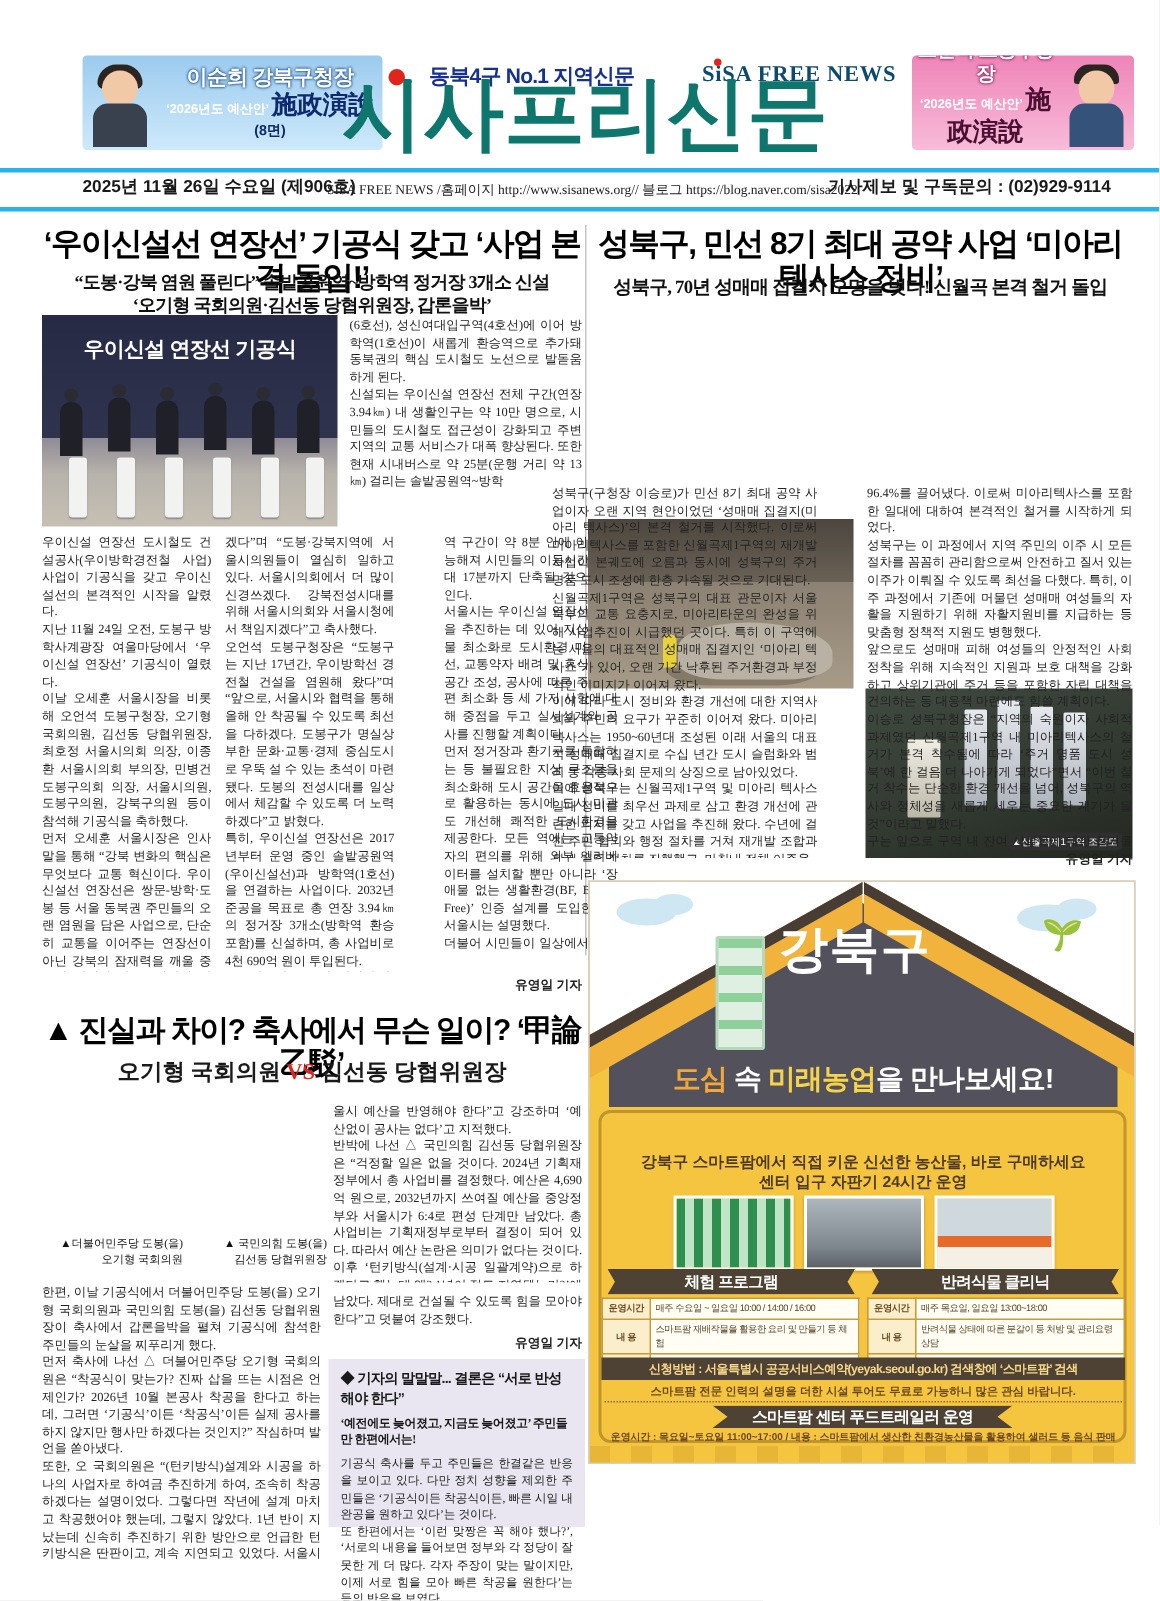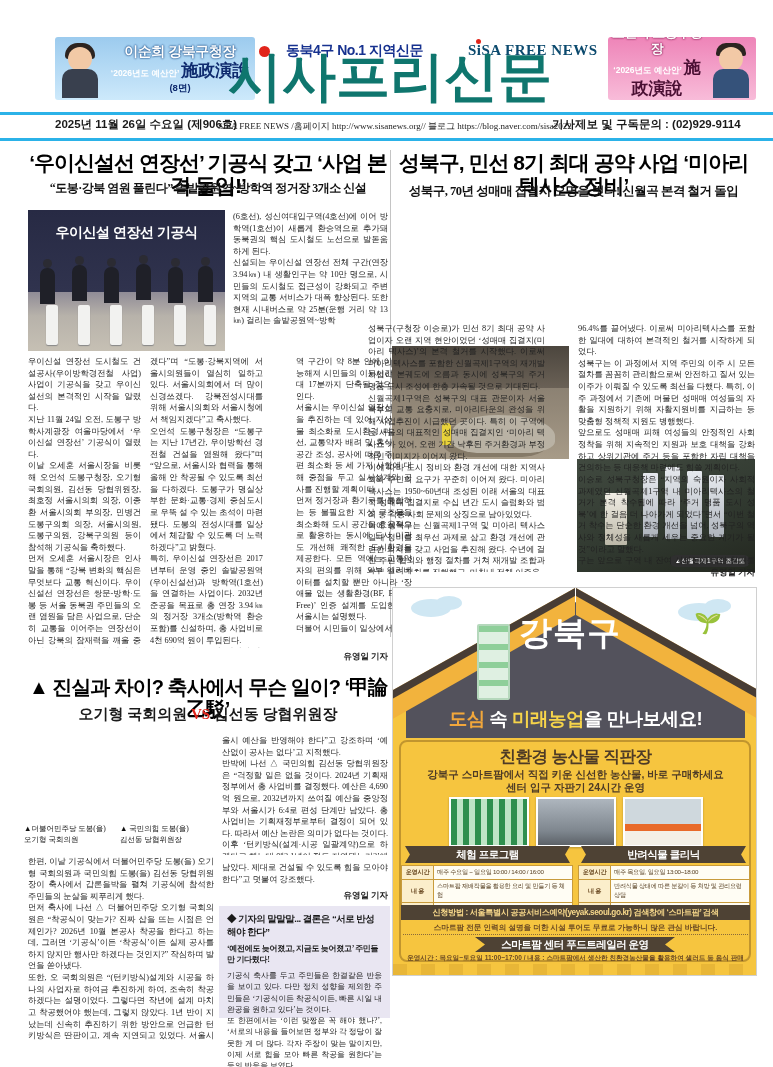--- a/index.html
+++ b/index.html
@@ -58,21 +58,21 @@
   .person::before { content:""; position:absolute; top:-9px; left:3px; width:9px; height:9px; border-radius:50%; background:#2b2b33; }
   .podium { position:absolute; bottom:6px; width:12px; height:40px; background:#f2f2f0; border-radius:2px; box-shadow:0 1px 1px #888; }
   .ph-demol { background:linear-gradient(180deg,#7d7468 0%,#938878 55%,#a79b88 100%); }
   .ph-demol .store { position:absolute; left:0; top:0; width:100%; height:42px; background:linear-gradient(180deg,#4c463e,#6a6156); }
   .ph-demol .rubble { position:absolute; left:34%; bottom:6px; width:58%; height:38px; background:#b9b2a4; border-radius:45% 55% 30% 30%; box-shadow:-8px 4px 0 #857a68; }
   .ph-demol .worker { position:absolute; left:28%; bottom:14px; width:9px; height:22px; background:#e8d23a; border-radius:4px 4px 0 0; }
   .ph-aerial { background:linear-gradient(160deg,#414a40 0%,#30382f 60%,#23271f 100%); }
   .tower { position:absolute; background:linear-gradient(180deg,#e6e9ee,#aeb4bc); width:15px; border-radius:1px; }
   .cap-badge { position:absolute; right:5px; bottom:5px; background:#2f2f2f; color:#fff;
                font-size:6.5px; font-family:"Liberation Sans",sans-serif; padding:1.5px 5px; border-radius:7px; }
-  .caption { font-size:7.5px; text-align:left; line-height:1.5; color:#111; }
+  .caption { font-size:7.5px; text-align:right; line-height:1.5; color:#111; }
   .debate-box { background:#e9e6f2; padding:7px 8px; }
   .debate-box h4 { font-family:"Liberation Sans",sans-serif; font-size:9.5px; letter-spacing:-0.5px; margin-bottom:4px; }
   .debate-box h5 { font-size:8px; margin-bottom:5px; letter-spacing:-0.3px; }
   .debate-box p { font-size:7.8px; line-height:1.45; text-align:justify; white-space:pre-line; }
   .vs-line { font-size:15px; font-weight:bold; text-align:center; letter-spacing:0px; }
   .vs-red { color:#e1251b; font-family:"Liberation Serif",serif; }
 
   
   .ad { left:392px; top:587px; width:365px; height:389px; background:#f6c53f;
         border:1px solid #d0d0d0; overflow:hidden; font-family:"Liberation Sans",sans-serif; }
@@ -166,20 +166,21 @@
   <div class="abs bluerule" style="top:112px;"></div>
   <div class="abs dateline-l">2025년 11월 26일 수요일 (제906호)</div>
   <div class="abs dateline-m">SISA FREE NEWS /홈페이지 http://www.sisanews.org// 블로그 https://blog.naver.com/sisa2022</div>
   <div class="abs dateline-r">기사제보 및 구독문의 : (02)929-9114</div>
   <div class="abs bluerule" style="top:138px;"></div>
 
   <div class="abs vrule"></div>
 
   <div class="abs headline" style="left:28px;top:151px;width:360px;">‘우이신설선 연장선’ 기공식 갖고 ‘사업 본격 돌입!’</div>
   <div class="abs subhead" style="left:28px;top:180px;width:360px;">“도봉·강북 염원 풀린다” 솔밭공원역~방학역 정거장 3개소 신설</div>
+  <div class="abs subhead" style="left:28px;top:195px;width:360px;">‘오기형 국회의원·김선동 당협위원장, 갑론을박’</div>
 
   <div class="abs photo ph-ceremony" style="left:28px;top:210px;width:197px;height:141px;">
     <div class="screen-txt">우이신설 연장선 기공식</div>
     <div class="person" style="left:12px;top:58px;"></div>
       <div class="person" style="left:44px;top:55px;"></div>
     <div class="person" style="left:76px;top:57px;"></div>
       <div class="person" style="left:108px;top:54px;"></div>
     <div class="person" style="left:140px;top:57px;"></div>
       <div class="person" style="left:170px;top:56px;"></div>
     <div class="podium" style="left:18px;"></div>
@@ -251,21 +252,21 @@
   <div class="abs body-text" style="left:222px;top:735px;width:166px;height:120px;">울시 예산을 반영해야 한다”고 강조하며 ‘예산없이 공사는 없다’고 지적했다.
 반박에 나선 △ 국민의힘 김선동 당협위원장은 “걱정할 일은 없을 것이다. 2024년 기획재정부에서 총 사업비를 결정했다. 예산은 4,690억 원으로, 2032년까지 쓰여질 예산을 중앙정부와 서울시가 6:4로 편성 단계만 남았다. 총 사업비는 기획재정부로부터 결정이 되어 있다. 따라서 예산 논란은 의미가 없다는 것이다. 이후 ‘턴키방식(설계·시공 일괄계약)으로 하겠다고 했는데 왜? 1년이 정도 지연됐는가?’에 대해 GTX-C노선과 우이신설 연장선 공사 일정이 더해져 늦어진 것이라고 설명했다. 이제 예산 편성 단계만</div>
   <div class="abs body-text" style="left:28px;top:856px;width:186px;height:184px;">한편, 이날 기공식에서 더불어민주당 도봉(을) 오기형 국회의원과 국민의힘 도봉(을) 김선동 당협위원장이 축사에서 갑론을박을 펼쳐 기공식에 참석한 주민들의 눈살을 찌푸리게 했다.
 먼저 축사에 나선 △ 더불어민주당 오기형 국회의원은 “착공식이 맞는가? 진짜 삽을 뜨는 시점은 언제인가? 2026년 10월 본공사 착공을 한다고 하는 데, 그러면 ‘기공식’이든 ‘착공식’이든 실제 공사를 하지 않지만 행사만 하겠다는 것인지?” 작심하며 발언을 쏟아냈다.
 또한, 오 국회의원은 “(턴키방식)설계와 시공을 하나의 사업자로 하여금 추진하게 하여, 조속히 착공하겠다는 설명이었다. 그렇다면 작년에 설계 마치고 착공했어야 했는데, 그렇지 않았다. 1년 반이 지났는데 신속히 추진하기 위한 방안으로 언급한 턴키방식은 딴판이고, 계속 지연되고 있었다. 서울시 예산을 제대로 편성하라”며 “더 이상 지연해서는 안된다. 오세훈 시장과 서울시는, 더 이상 주민을 우롱하지 말고, 또한 지연시키지 말고, 2026년도 서울시 예산안부터 수정하여 필요한 서</div>
   <div class="abs body-text" style="left:222px;top:862px;width:166px;height:24px;">남았다. 제대로 건설될 수 있도록 힘을 모아야 한다”고 덧붙여 강조했다.</div>
   <div class="abs byline" style="left:268px;top:890px;width:120px;">유영일 기자</div>
 
   <div class="abs debate-box" style="left:219px;top:906px;width:171px;height:112px;">
     <h4>◆ 기자의 말말말... 결론은 “서로 반성해야 한다”</h4>
-    <h5>‘예전에도 늦어졌고, 지금도 늦어졌고’ 주민들만 기다렸다!</h5>
+    <h5>‘예전에도 늦어졌고, 지금도 늦어졌고’ 주민들만 한편에서는!</h5>
     <p>기공식 축사를 두고 주민들은 한결같은 반응을 보이고 있다. 다만 정치 성향을 제외한 주민들은 ‘기공식이든 착공식이든, 빠른 시일 내 완공을 원하고 있다’는 것이다.
 또 한편에서는 ‘이런 맞짱은 꼭 해야 했나?’, ‘서로의 내용을 들어보면 정부와 각 정당이 잘못한 게 더 많다. 각자 주장이 맞는 말이지만, 이제 서로 힘을 모아 빠른 착공을 원한다’는 등의 반응을 보였다.</p>
   </div>
 
   <div class="abs ad">
     <svg class="abs" style="left:0;top:0;" width="365" height="150" viewBox="0 0 365 150">
       <rect width="365" height="150" fill="#ffffff"></rect>
       <ellipse cx="38" cy="20" rx="20" ry="9" fill="#cfe7f3"></ellipse>
         <ellipse cx="56" cy="15" rx="13" ry="7" fill="#cfe7f3"></ellipse>
       <ellipse cx="306" cy="24" rx="21" ry="9" fill="#cfe7f3"></ellipse>
@@ -280,21 +281,20 @@
     <div class="abs shelf"></div>
     <div class="abs ad-logo-kr">
       <div class="l1">강북구</div>
     </div>
     <div class="abs sprout">🌱</div>
     <div class="abs ad-tagline">
       <span class="c1">도심</span><span> 속 </span><span class="c3">미래농업</span><span>을 만나보세요!</span>
     </div>
 
     <div class="abs ad-frame"></div>
-    <div class="abs ad-s1-title">친환경 농산물 직판장</div>
     <div class="abs ad-s1-l1">강북구 스마트팜에서 직접 키운 신선한 농산물, 바로 구매하세요</div>
     <div class="abs ad-s1-l2">센터 입구 자판기 24시간 운영</div>
 
     <div class="abs ad-photos">
       <div class="ad-ph ad-ph1"></div>
       <div class="ad-ph ad-ph2"></div>
       <div class="ad-ph ad-ph3"></div>
     </div>
 
     <div class="abs ribbon" style="left:12px;top:258px;width:165px;">체험 프로그램</div>

